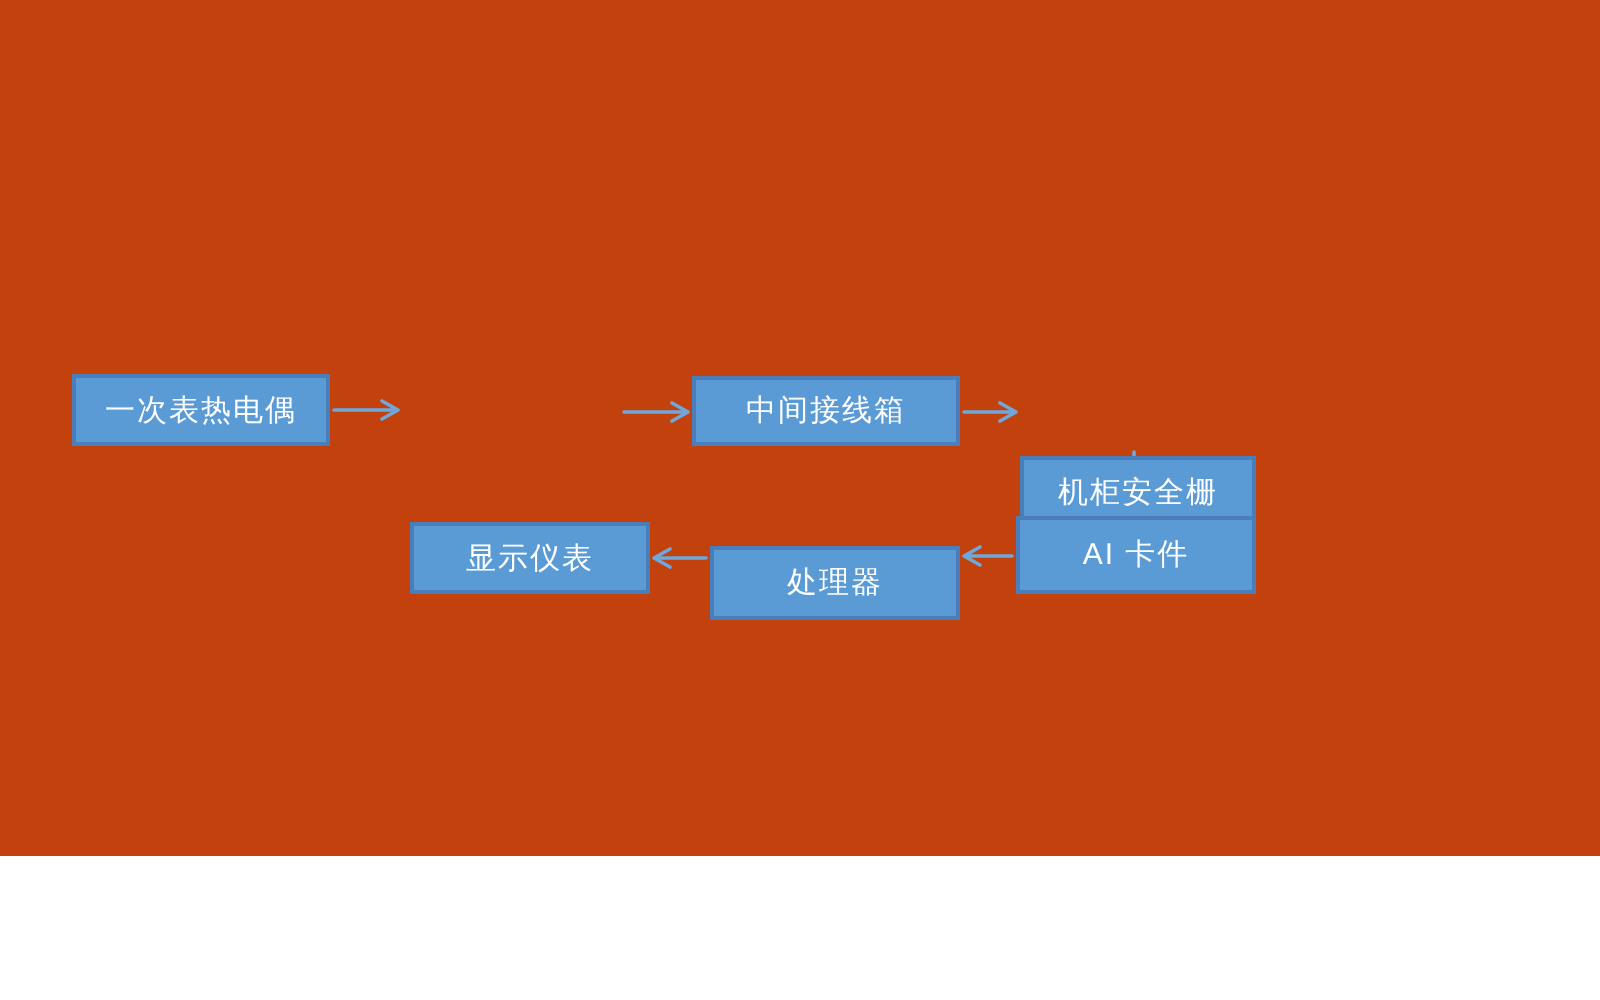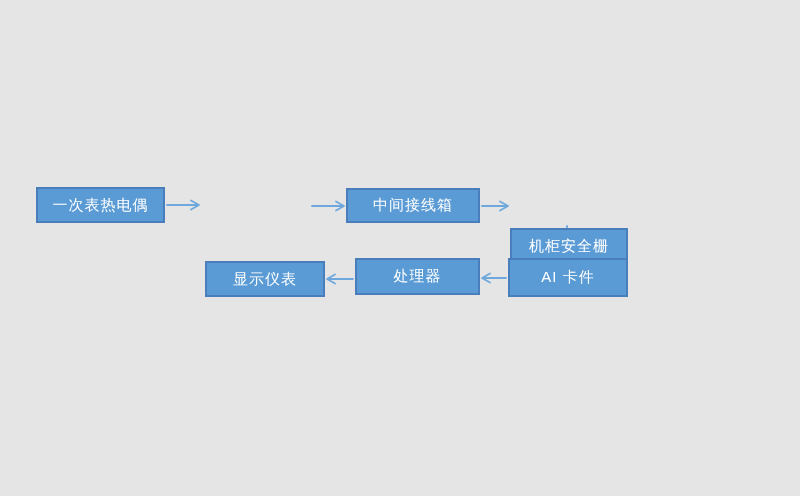--- a/index.html
+++ b/index.html
@@ -3,22 +3,22 @@
 <meta charset="utf-8">
 <style>
   html, body {
     margin: 0;
     padding: 0;
     background: #ffffff;
   }
   .stage {
     position: relative;
     width: 800px;
-    height: 496px;
-    background: #e5e5e5;
+    height: 428px;
+    background: #c2410c;
     overflow: hidden;
     font-family: "Liberation Sans", sans-serif;
   }
   .edges {
     position: absolute;
     left: 0;
     top: 0;
     width: 800px;
     height: 500px;
   }
@@ -34,21 +34,21 @@
     display: flex;
     align-items: center;
     justify-content: center;
     white-space: nowrap;
   }
   .n1 { left: 36px;  top: 187px; width: 129px; height: 36px; }
   .n2 { left: 202px; top: 188px; width: 108px; height: 35px; }
   .n3 { left: 346px; top: 188px; width: 134px; height: 35px; }
   .n4 { left: 510px; top: 188px; width: 118px; height: 36px; margin-top: 40px; }
   .n5 { left: 508px; top: 258px; width: 120px; height: 39px; text-align: right; }
-  .n6 { left: 355px; top: 258px; width: 125px; height: 37px; }
+  .n6 { left: 355px; top: 273px; width: 125px; height: 37px; }
   .n7 { left: 205px; top: 261px; width: 120px; height: 36px; }
 </style>
 </head>
 <body>
 
 <div class="stage">
 
   <svg class="edges" viewBox="0 0 800 500" fill="none" stroke-width="1.8" stroke-linecap="round" stroke-linejoin="round">
 
     <g>

